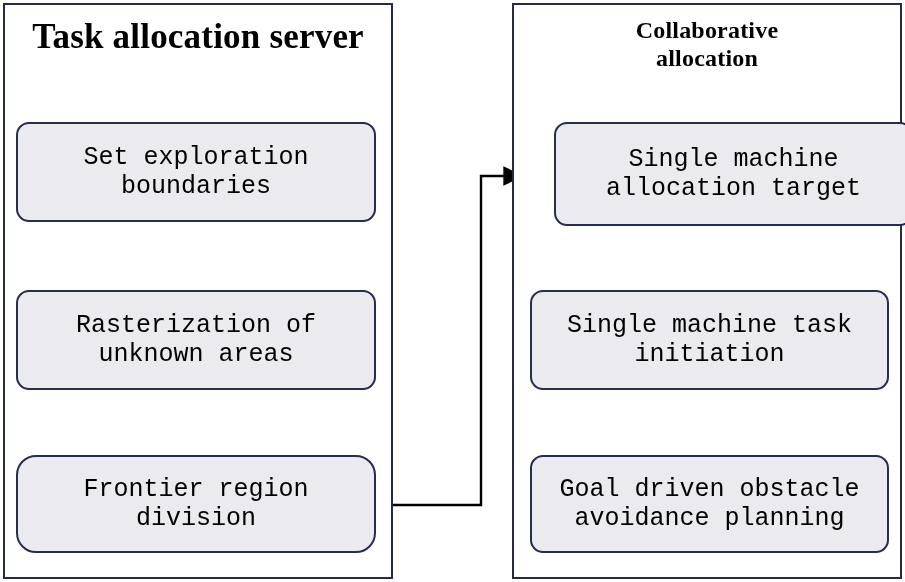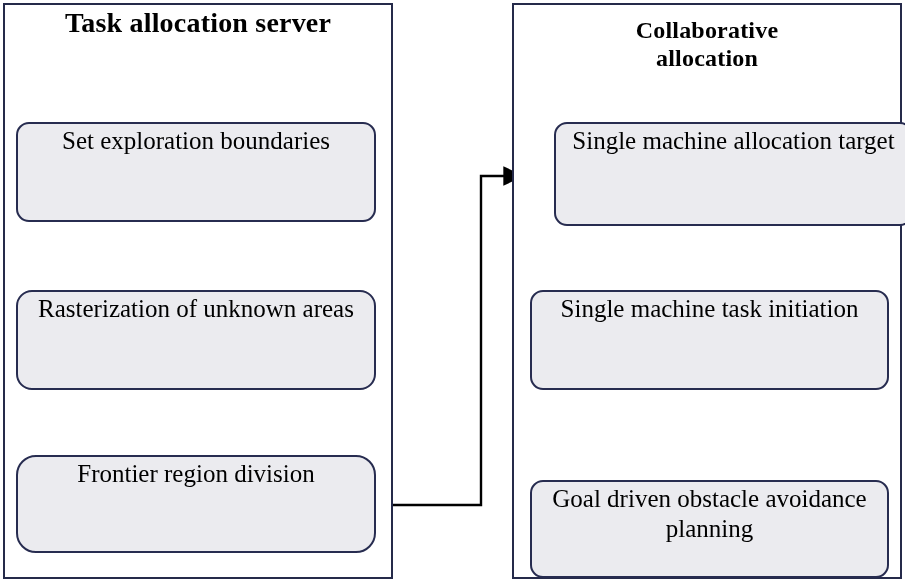--- a/index.html
+++ b/index.html
@@ -31,49 +31,50 @@
   .panel-title {
     position: absolute;
     left: 0;
     width: 100%;
     text-align: center;
     font-weight: bold;
     color: #000000;
     line-height: 1.16;
     letter-spacing: 0.2px;
   }
-  #title-left  { top: 2px; font-size: 28px; }
+  #title-left  { top: 12px; font-size: 35px; }
   #title-right { top: 12px; font-size: 24px; }
 
   .node {
     position: absolute;
     box-sizing: border-box;
     border: 2.5px solid #272c50;
     border-radius: 13px;
     background: #ebebef;
     display: flex;
-    align-items: flex-start;
+    align-items: center;
     justify-content: center;
     text-align: center;
     color: #000000;
     font-size: 25px;
     line-height: 1.18;
     padding: 2px 6px;
+    font-family: Liberation Mono, monospace;
   }
   .node span { display: block; }
 
   
   #node-l0 { left: 16px;  top: 122px; width: 360px; height: 100px; }
-  #node-l1 { left: 16px;  top: 290px; width: 360px; height: 100px; border-radius: 16px; }
+  #node-l1 { left: 16px;  top: 290px; width: 360px; height: 100px; }
   #node-l2 { left: 16px;  top: 455px; width: 360px; height: 98px; border-radius: 20px;  }
 
   
   #node-r0 { left: 554px; top: 122px; width: 359px; height: 104px; }
   #node-r1 { left: 530px; top: 290px; width: 359px; height: 100px; }
-  #node-r2 { left: 530px; top: 480px; width: 359px; height: 98px;  }
+  #node-r2 { left: 530px; top: 455px; width: 359px; height: 98px;  }
 
   #edges {
     position: absolute;
     left: 0; top: 0;
     width: 905px; height: 582px;
     pointer-events: none;
   }
 </style>
 </head>
 <body>

